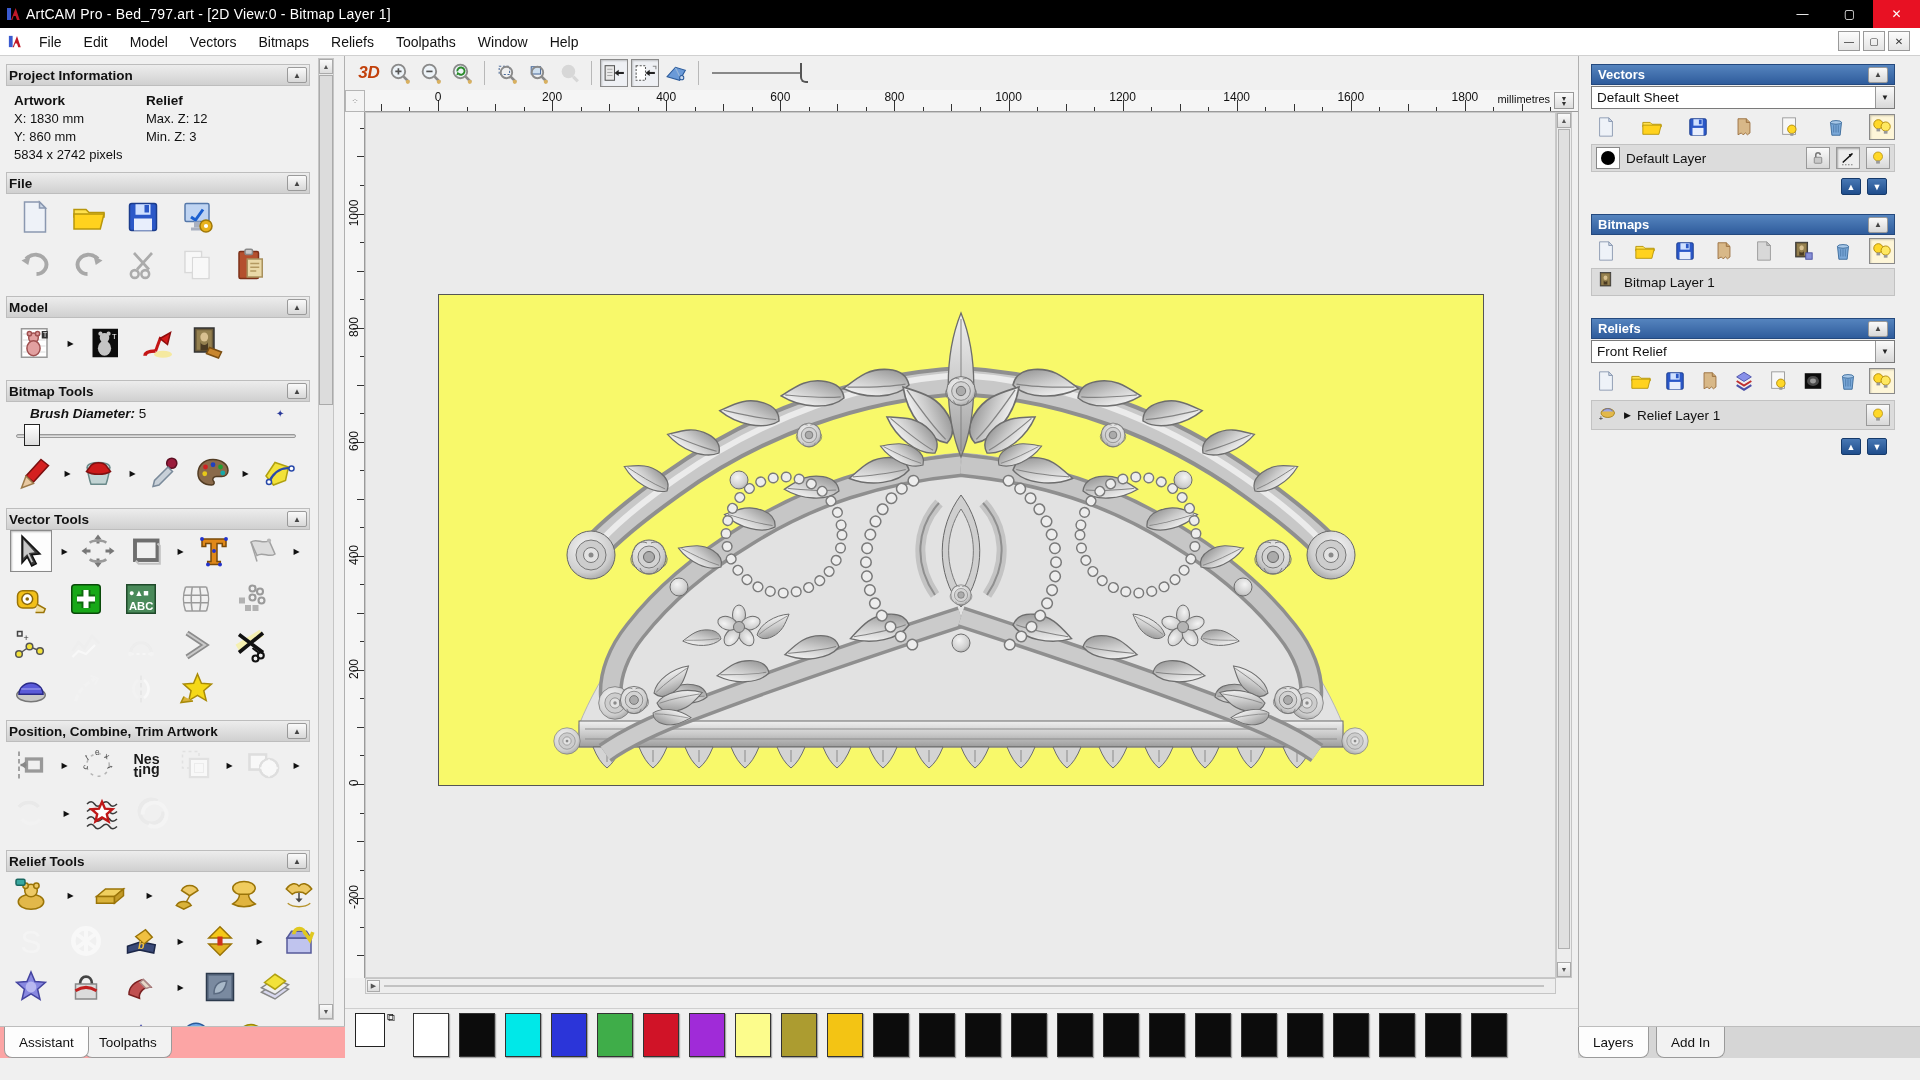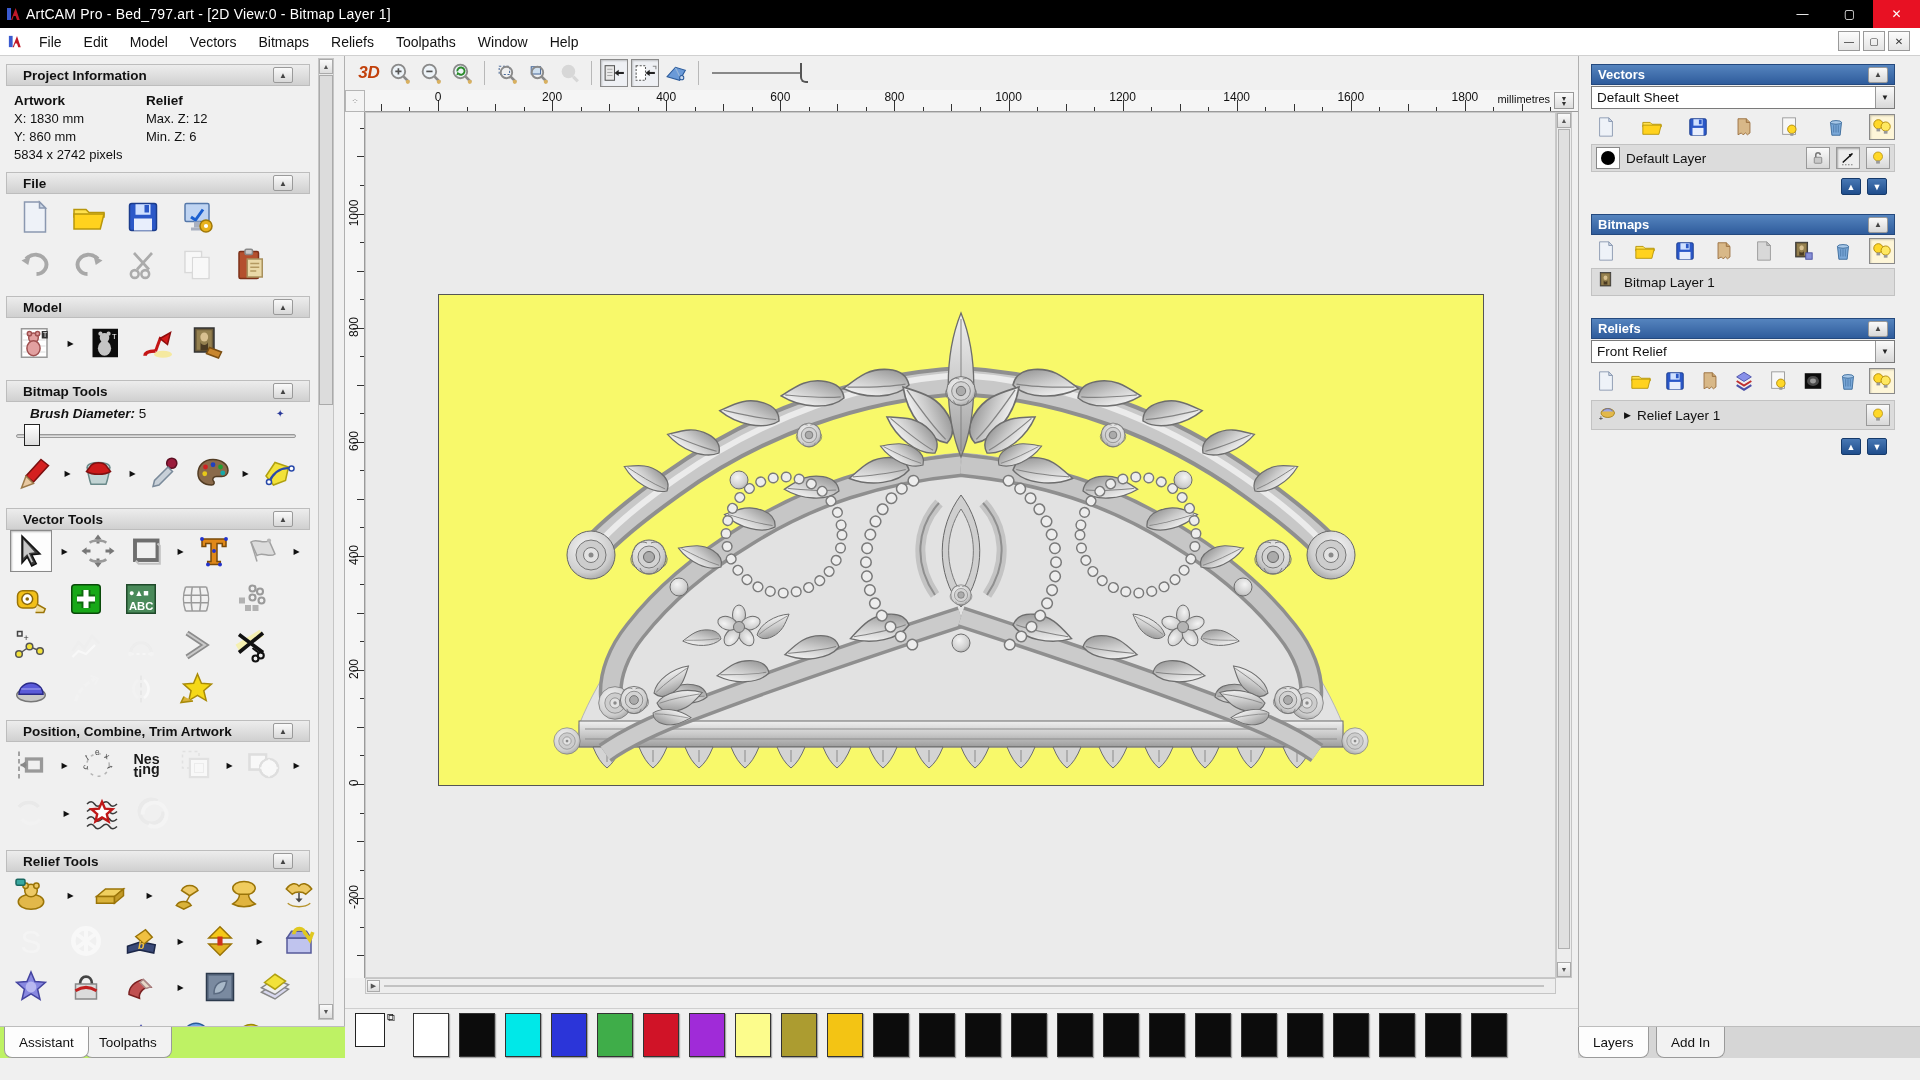--- a/index.html
+++ b/index.html
@@ -12,21 +12,21 @@
   #wbtns{position:absolute;right:0;top:0;height:28px;display:flex;}
   .wbtn{width:47px;height:28px;display:flex;align-items:center;justify-content:center;color:#fff;font-size:12px;}
   .wbtn.close{background:#E81123;}
   #menubar{position:absolute;left:0;top:28px;width:1920px;height:28px;background:#fff;border-bottom:1px solid #d0d0d0;display:flex;align-items:center;}
   #menubar .ticon{width:28px;display:flex;justify-content:center;}
   .menu-item{padding:4px 11px;font-size:14px;color:#111;}
   #mdibtns{position:absolute;right:10px;top:3px;display:flex;gap:3px;}
   .mdibtn{width:22px;height:20px;border:1px solid #9a9a9a;background:linear-gradient(#fcfcfc,#e4e4e4);display:flex;align-items:center;justify-content:center;font-size:10px;color:#333;}
   
   #leftpanel{position:absolute;left:0;top:56px;width:345px;height:970px;background:#f0f0f0;border-right:1px solid #b0b0b0;overflow:hidden;}
-  .sec-h{position:absolute;left:6px;width:304px;height:22px;background:linear-gradient(#ededed,#d0d0d0);border:1px solid #bdbdbd;display:flex;align-items:center;padding:0 16px;}
+  .sec-h{position:absolute;left:6px;width:304px;height:22px;background:linear-gradient(#ededed,#d0d0d0);border:1px solid #bdbdbd;display:flex;align-items:center;padding:0 2px;}
   .sec-h .t{font-size:13.5px;font-weight:bold;color:#111;flex:1;}
   .colbtn{width:20px;height:16px;background:linear-gradient(#fafafa,#d8d8d8);border:1px solid #9a9a9a;border-radius:2px;font-size:8px;color:#444;display:flex;align-items:center;justify-content:center;}
   .pinfo{position:absolute;font-size:13px;color:#111;line-height:18px;}
   .pinfo b{font-size:13.5px;}
   .trow{position:absolute;display:flex;align-items:center;}
   .tool{width:42px;height:42px;display:flex;align-items:center;justify-content:center;}
   .tool svg{width:36px;height:36px;}
   .tool.pressed{background:#fdfdfd;border:1px solid #8a8a8a;box-shadow:inset 1px 1px 2px rgba(0,0,0,.25);}
   .tool.gray{filter:grayscale(1) brightness(1.18) opacity(.55);}
   .fly{width:11px;font-size:8px;color:#111;display:flex;align-items:center;justify-content:center;}
@@ -81,21 +81,21 @@
   .circbox{width:24px;height:22px;background:#fff;border:1px solid #888;display:flex;align-items:center;justify-content:center;}
   .circbox .c{width:14px;height:14px;border-radius:50%;background:#000;}
   .lbtn{width:24px;height:22px;background:linear-gradient(#fafafa,#d8d8d8);border:1px solid #999;display:flex;align-items:center;justify-content:center;}
   .lbtn svg{width:18px;height:18px;}
   .lbtn.pressed{background:#eee;box-shadow:inset 1px 1px 2px rgba(0,0,0,.3);}
   .updown{position:absolute;display:flex;gap:6px;}
   .udbtn{width:20px;height:17px;background:linear-gradient(#4878b4,#1f4d8c);border:1px solid #163a6b;color:#fff;font-size:9px;display:flex;align-items:center;justify-content:center;border-radius:2px;}
   .thumb-sm svg{width:22px;height:18px;}
   .exparrow{font-size:9px;color:#111;}
   
-  #bstrip-l{position:absolute;left:0;top:1026px;width:345px;height:32px;background:#bef264;border-top:1px solid #bdbdbd;}
+  #bstrip-l{position:absolute;left:0;top:1026px;width:345px;height:32px;background:#fca5a5;border-top:1px solid #bdbdbd;}
   #bstrip-r{position:absolute;left:1578px;top:1026px;width:342px;height:32px;background:#d6d6d6;border-top:1px solid #bdbdbd;}
   #palettebar{position:absolute;left:345px;top:1008px;width:1233px;height:50px;background:#f0f0f0;border-top:1px solid #cfcfcf;}
   .btab{position:absolute;top:0;height:31px;background:#fdfdfd;border:1px solid #9a9a9a;border-top:none;border-radius:0 0 8px 8px;font-size:13.5px;color:#111;display:flex;align-items:center;padding:0 14px;}
   .btab.back{background:#f2f2f2;}
   #dualswatch{position:absolute;left:10px;top:4px;width:52px;height:44px;}
   #dualswatch .p{position:absolute;left:0;top:0;width:30px;height:34px;background:#fff;border:1.5px solid #222;}
   #dualswatch .s{position:absolute;left:15px;top:14px;width:30px;height:30px;background:#000;border:1.5px solid #222;z-index:-1;}
   #dualswatch .link{position:absolute;left:32px;top:-2px;font-size:11px;color:#111;}
   #swatches{position:absolute;left:68px;top:4px;display:flex;gap:10px;}
   .swatch{width:36px;height:44px;border:1.5px solid #333;box-shadow:1px 1px 1px rgba(0,0,0,.3);}
@@ -155,21 +155,21 @@
     </div>
     <div class="pinfo" style="left:14px;top:36px">
       <b>Artwork</b><br>
       <span>X: 1830 mm</span><br>
       <span>Y: 860 mm</span><br>
       <span>5834 x 2742 pixels</span>
     </div>
     <div class="pinfo" style="left:146px;top:36px">
       <b>Relief</b><br>
       <span>Max. Z: 12</span><br>
-      <span>Min. Z: 6</span>
+      <span>Min. Z: 3</span>
     </div>
 
     <div class="sec-h" style="top:116px">
       <span class="t">File</span>
       <span class="colbtn">▲</span>
     </div>
     <div class="trow" style="left:14px;top:140px;gap:12px">
         <div class="tool">
           <svg viewBox="0 0 24 24">
             <path d="M5 2h10l4 4v16H5z" fill="#eef2f8" stroke="#8a98b0"></path>

